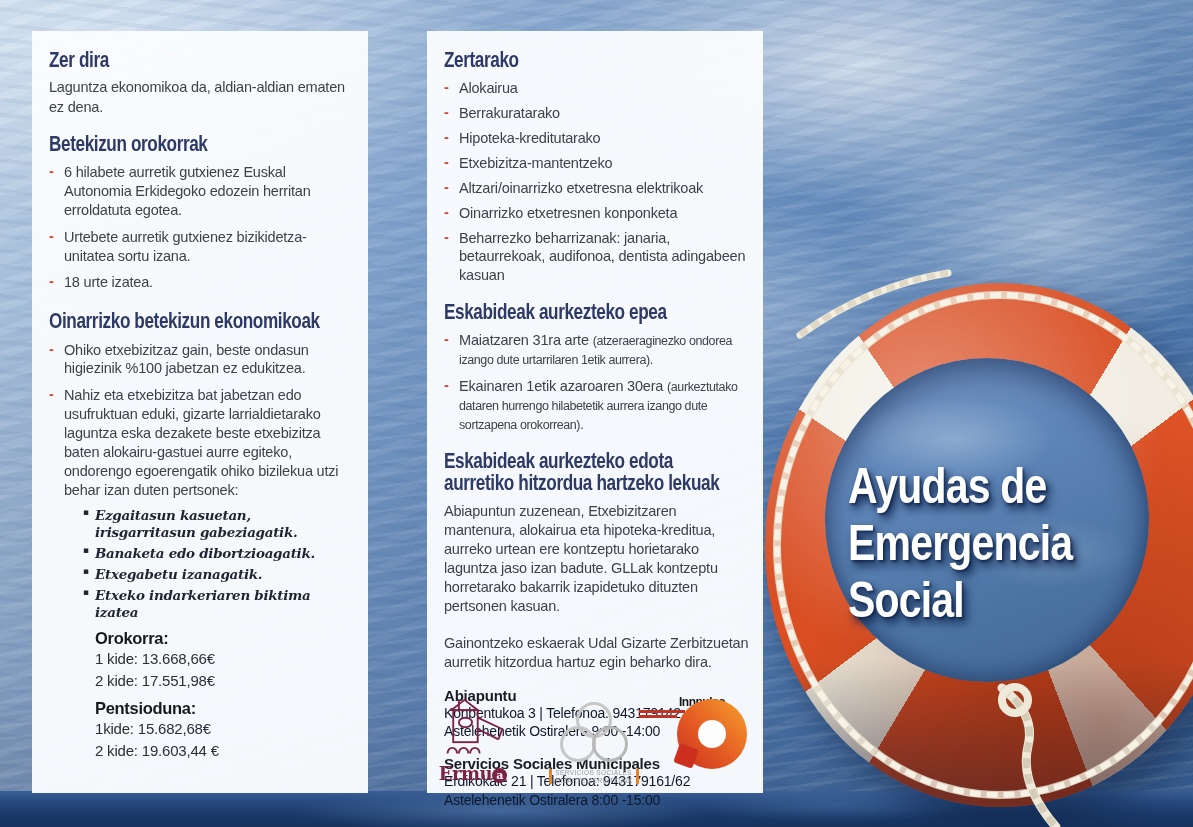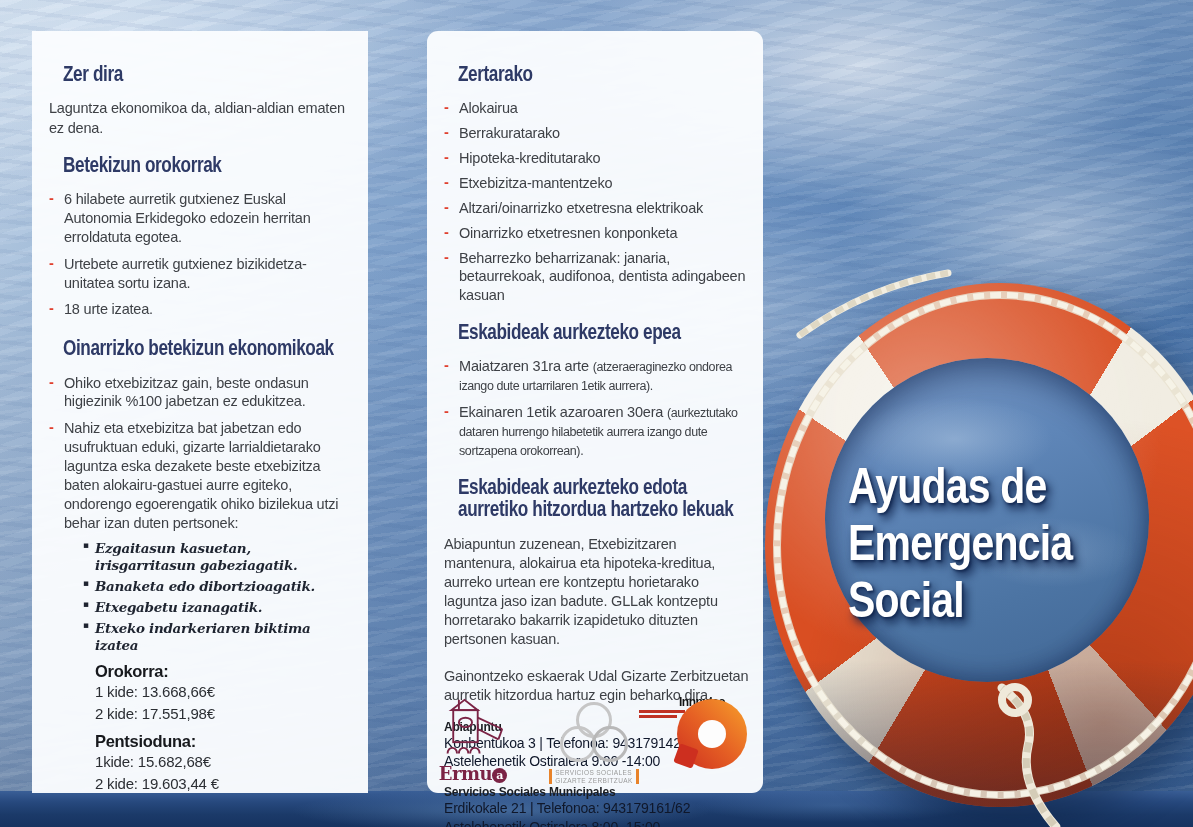--- a/index.html
+++ b/index.html
@@ -51,23 +51,23 @@
 
   .cover-title{position:absolute;left:848px;top:458px;z-index:6;color:#fff;font-weight:700;}
   .cover-title .line{display:block;font-size:50px;line-height:1.14;letter-spacing:-1px;white-space:nowrap;
     transform:scaleX(.82);transform-origin:0 50%;
     text-shadow:5px 6px 9px rgba(13,32,72,.95), 2px 2px 3px rgba(13,32,72,.8);}
 
   
   .panel{position:absolute;top:31px;width:336px;height:762px;z-index:10;
     background:rgba(250,252,254,.97);box-sizing:border-box;padding:18px 13px 0 17px;}
   .panel-left{left:32px;}
-  .panel-mid{left:427px;border-radius:11px;}
-
-  .hd{color:#2e3a66;font-weight:700;font-size:22px;line-height:1.02;margin:14px;}
+  .panel-mid{left:427px;}
+
+  .hd{color:#2e3a66;font-weight:700;font-size:22px;line-height:1.02;margin:0;}
   .hd .cond{display:inline-block;transform:scaleX(.78);transform-origin:0 50%;white-space:nowrap;letter-spacing:-.5px;}
   .mt16{margin-top:16px;} .mt18{margin-top:18px;}
 
   .body-txt{font-size:14.5px;line-height:1.32;color:#3e4146;letter-spacing:-.2px;margin:7px 0 0 0;}
 
   ul.dash{list-style:none;margin:8px 0 0 0;padding:0 0 0 15px;}
   ul.dash li{position:relative;font-size:14.5px;line-height:1.3;color:#3e4146;letter-spacing:-.2px;margin-bottom:8px;}
   ul.dash li::before{content:"-";position:absolute;left:-15px;top:-1px;color:#e0402e;font-weight:700;}
   ul.tight li{margin-bottom:6px;}
 
@@ -76,21 +76,21 @@
     font-size:13.5px;line-height:1.25;color:#1e2430;letter-spacing:-.3px;margin-bottom:4px;}
   ul.sq li::before{content:"▪";position:absolute;left:-12px;top:0;font-size:9px;color:#1e2430;}
 
   .money{margin:2px 0 0 46px;}
   .money .lbl{font-size:16.5px;font-weight:700;color:#17191d;letter-spacing:-.3px;margin-top:6px;}
   .money .val{font-size:15px;line-height:1.5;color:#2b2e33;letter-spacing:-.2px;}
 
   .narrow{font-size:12.5px;letter-spacing:-.4px;}
 
   .contact{margin-top:14px;}
-  .contact .cname{font-size:12px;font-weight:700;color:#1a1d22;letter-spacing:-.2px;}
+  .contact .cname{font-size:15px;font-weight:700;color:#1a1d22;letter-spacing:-.2px;}
   .contact .cline{font-size:14px;line-height:1.35;color:#0f172a;letter-spacing:-.2px;}
 
   .note-bold{margin-top:16px;font-size:13.5px;line-height:1.3;font-weight:700;color:#1f232b;letter-spacing:-.3px;}
 
   
   .logo-row{position:absolute;left:0;right:0;bottom:6px;height:100px;}
   .ermua{position:absolute;left:10px;bottom:4px;width:72px;text-align:center;}
   .ermua-name{font-family:"DejaVu Serif",serif;font-weight:700;font-size:18px;color:#7b2345;letter-spacing:-.5px;line-height:1;}
   .circle-a{display:inline-block;width:15px;height:15px;border-radius:50%;background:#7b2345;color:#fff;
     font-size:11px;line-height:15px;text-align:center;vertical-align:1px;}

